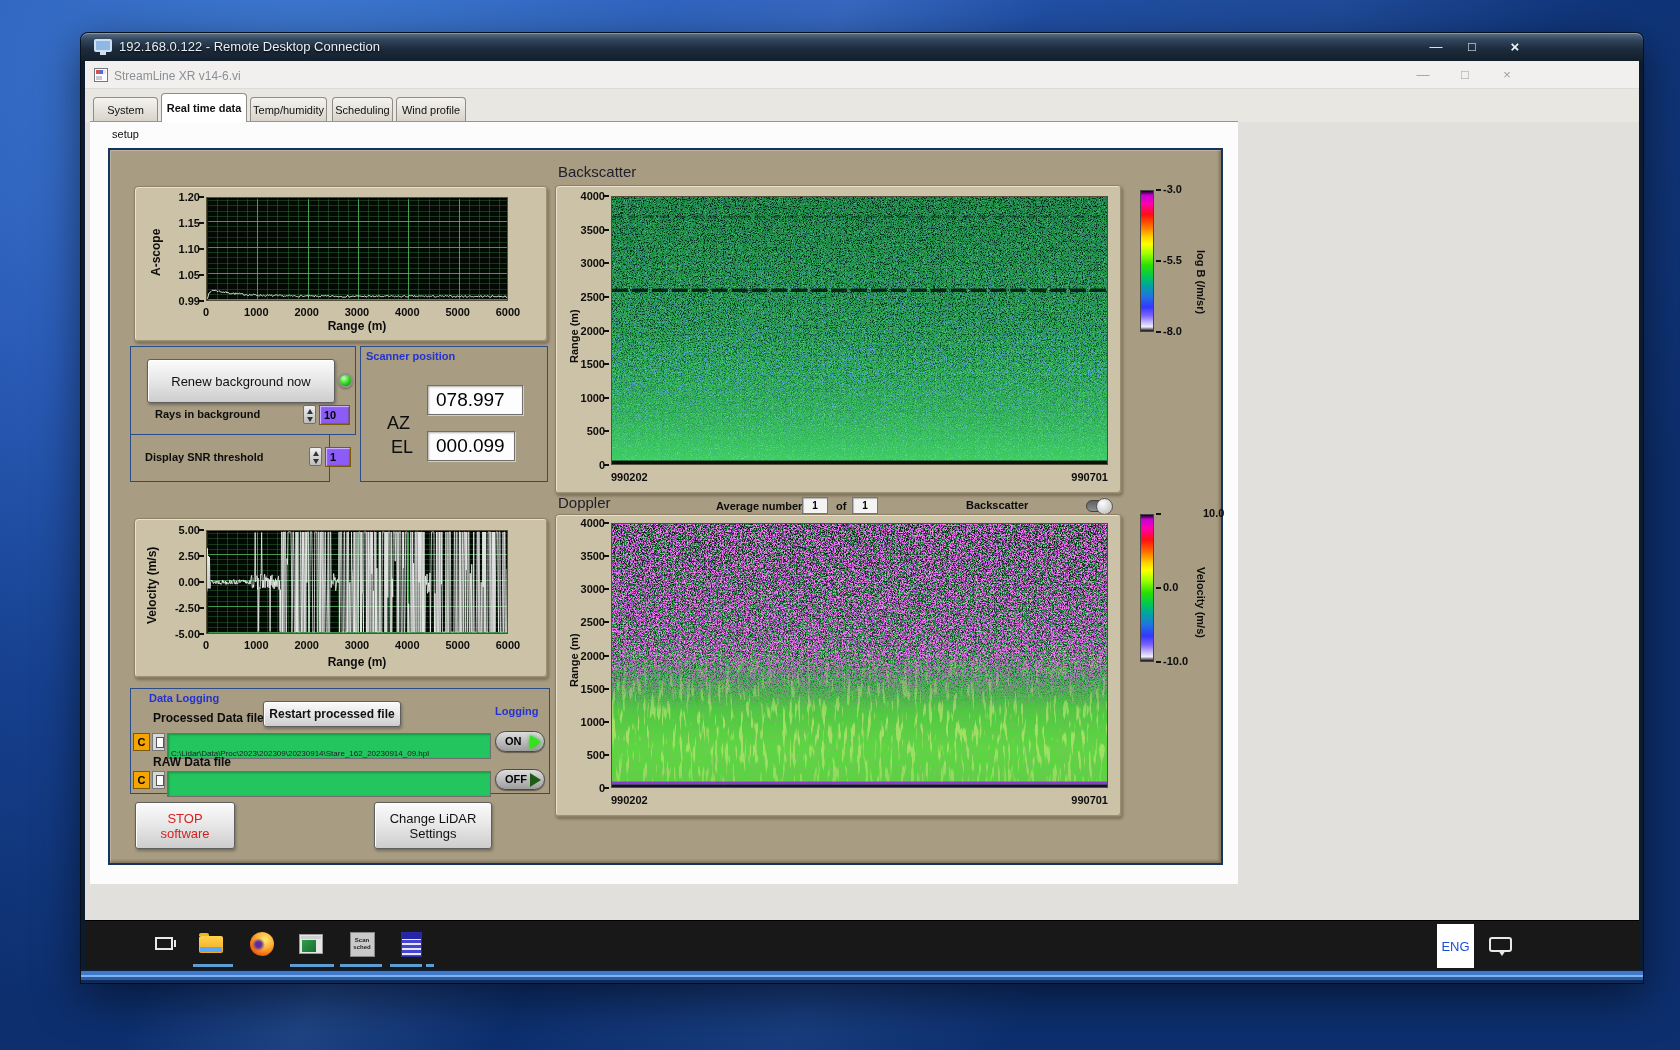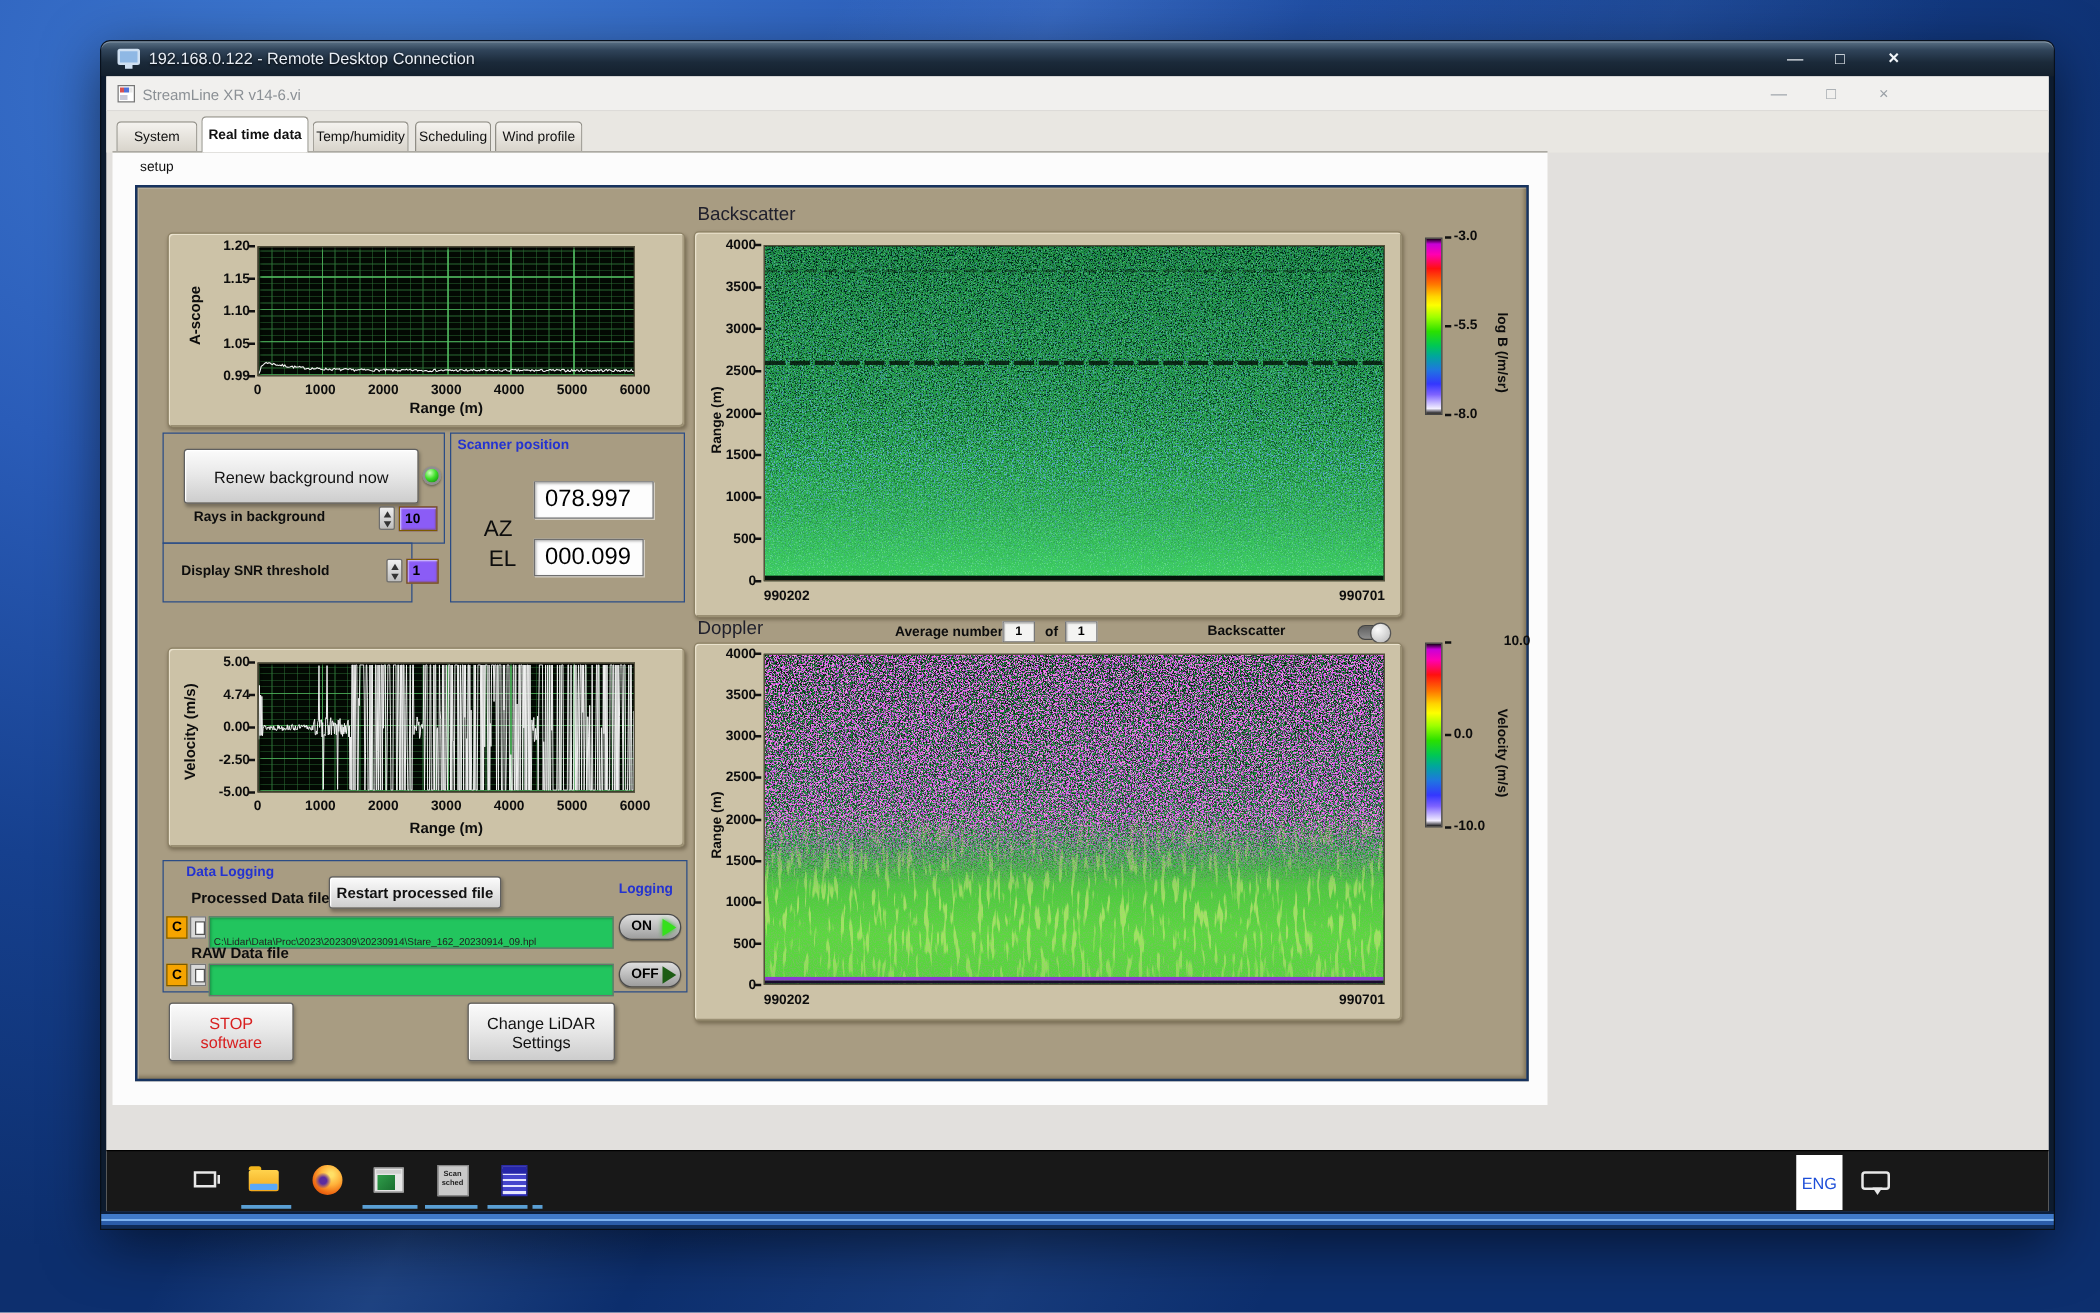--- a/index.html
+++ b/index.html
@@ -214,21 +214,21 @@
       <div class="gframe" id="velocity-frame" style="left:24px;top:368px;width:414px;height:160px;">
         <div class="vlab-ccw" style="left:10px;top:18px;height:96px;">Velocity (m/s)</div>
         <div class="plotline" style="left:71px;top:11px;width:302px;height:104px;">
           <svg viewBox="0 0 302 104" preserveAspectRatio="none">
             <polyline id="velocity-line" fill="none" stroke="#f2f2f2" stroke-width="0.8" points="0.0,61.7 0.5,17.7 1.0,58.6 1.5,25.5 2.0,58.4 2.5,26.6 3.0,58.7 3.5,52.8 4.0,51.7 4.5,50.1 5.0,51.2 5.5,50.7 6.0,53.1 6.5,53.7 7.0,51.7 7.5,52.7 8.0,51.6 8.5,51.4 9.0,53.9 9.5,51.2 10.0,52.3 10.5,51.2 11.0,52.8 11.5,54.0 12.0,50.7 12.5,52.5 13.0,54.1 13.5,53.0 14.0,54.4 14.5,54.3 15.0,53.1 15.5,49.9 16.0,52.7 16.5,50.8 17.0,53.4 17.5,52.7 18.0,53.1 18.5,51.0 19.0,54.5 19.5,51.8 20.0,54.1 20.5,53.6 21.0,52.4 21.5,54.0 22.0,53.7 22.5,53.2 23.0,49.8 23.5,54.0 24.0,53.7 24.5,50.7 25.0,53.8 25.5,54.0 26.0,53.2 26.5,49.9 27.0,49.4 27.5,50.6 28.0,53.9 28.5,52.6 29.0,54.3 29.5,50.6 30.0,53.8 30.5,53.3 31.0,53.9 31.5,51.0 32.0,50.3 32.5,49.6 33.0,52.7 33.5,52.5 34.0,51.0 34.5,49.9 35.0,51.3 35.5,51.0 36.0,50.9 36.5,49.8 37.0,51.8 37.5,50.6 38.0,51.8 38.5,50.2 39.0,53.2 39.5,51.2 40.0,53.5 40.5,53.0 41.0,51.4 41.5,52.5 42.0,54.0 42.5,54.2 43.0,50.6 43.5,54.0 44.0,49.8 44.5,47.2 45.0,45.2 45.5,57.8 46.0,58.0 46.5,54.8 47.0,57.4 47.5,47.8 48.0,46.3 48.5,1.5 49.0,51.9 49.5,46.4 50.0,46.0 50.5,45.7 51.0,59.7 51.5,48.0 52.0,102.5 52.5,57.8 53.0,57.8 53.5,58.7 54.0,44.0 54.5,44.9 55.0,1.5 55.5,49.0 56.0,58.1 56.5,50.0 57.0,57.5 57.5,47.8 58.0,44.0 58.5,58.0 59.0,47.5 59.5,46.5 60.0,50.8 60.5,48.0 61.0,57.2 61.5,48.3 62.0,50.1 62.5,58.0 63.0,49.5 63.5,102.5 64.0,45.9 64.5,55.3 65.0,47.4 65.5,44.7 66.0,56.1 66.5,57.6 67.0,49.7 67.5,59.2 68.0,51.6 68.5,57.3 69.0,48.6 69.5,55.8 70.0,50.5 70.5,57.0 71.0,52.3 71.5,47.7 72.0,46.0 72.5,59.7 73.0,50.6 73.5,102.5 74.0,59.8 74.5,103.0 75.0,1.0 75.5,1.0 76.0,103.0 76.5,1.0 77.0,1.0 77.5,103.0 78.0,1.0 78.5,1.0 79.0,1.0 79.5,103.0 80.0,103.0 80.5,28.2 81.0,34.2 81.5,1.0 82.0,1.0 82.5,1.0 83.0,1.0 83.5,1.0 84.0,1.0 84.5,1.0 85.0,29.4 85.5,103.0 86.0,73.3 86.5,1.0 87.0,1.0 87.5,27.8 88.0,103.0 88.5,103.0 89.0,103.0 89.5,1.0 90.0,103.0 90.5,1.0 91.0,103.0 91.5,1.0 92.0,103.0 92.5,103.0 93.0,103.0 93.5,103.0 94.0,1.0 94.5,1.0 95.0,103.0 95.5,71.5 96.0,1.0 96.5,103.0 97.0,1.0 97.5,46.0 98.0,103.0 98.5,1.0 99.0,1.0 99.5,103.0 100.0,1.0 100.5,52.6 101.0,1.0 101.5,1.0 102.0,1.0 102.5,103.0 103.0,103.0 103.5,55.1 104.0,1.0 104.5,1.0 105.0,1.0 105.5,1.0 106.0,41.5 106.5,103.0 107.0,103.0 107.5,103.0 108.0,103.0 108.5,1.0 109.0,1.0 109.5,1.0 110.0,1.0 110.5,1.0 111.0,103.0 111.5,103.0 112.0,1.0 112.5,1.0 113.0,55.3 113.5,103.0 114.0,1.0 114.5,103.0 115.0,1.0 115.5,1.0 116.0,103.0 116.5,1.0 117.0,1.0 117.5,103.0 118.0,103.0 118.5,32.2 119.0,1.0 119.5,59.8 120.0,103.0 120.5,103.0 121.0,103.0 121.5,49.7 122.0,1.0 122.5,103.0 123.0,103.0 123.5,103.0 124.0,1.0 124.5,1.0 125.0,57.7 125.5,50.6 126.0,51.6 126.5,52.8 127.0,54.5 127.5,43.4 128.0,47.0 128.5,50.0 129.0,47.4 129.5,60.9 130.0,58.5 130.5,51.0 131.0,51.3 131.5,49.3 132.0,52.8 132.5,46.1 133.0,1.0 133.5,103.0 134.0,59.3 134.5,1.0 135.0,1.0 135.5,1.0 136.0,103.0 136.5,103.0 137.0,103.0 137.5,103.0 138.0,1.0 138.5,1.0 139.0,103.0 139.5,103.0 140.0,103.0 140.5,103.0 141.0,1.0 141.5,103.0 142.0,1.0 142.5,1.0 143.0,103.0 143.5,53.8 144.0,52.2 144.5,103.0 145.0,103.0 145.5,1.0 146.0,38.1 146.5,45.3 147.0,103.0 147.5,103.0 148.0,1.0 148.5,103.0 149.0,1.0 149.5,103.0 150.0,103.0 150.5,103.0 151.0,1.0 151.5,60.1 152.0,103.0 152.5,55.8 153.0,1.0 153.5,1.0 154.0,1.0 154.5,103.0 155.0,1.0 155.5,103.0 156.0,1.0 156.5,62.6 157.0,64.5 157.5,103.0 158.0,1.0 158.5,1.0 159.0,1.0 159.5,1.0 160.0,1.0 160.5,103.0 161.0,1.0 161.5,103.0 162.0,103.0 162.5,1.0 163.0,103.0 163.5,41.1 164.0,1.0 164.5,1.0 165.0,103.0 165.5,1.0 166.0,43.7 166.5,1.0 167.0,103.0 167.5,61.1 168.0,103.0 168.5,1.0 169.0,1.0 169.5,103.0 170.0,1.0 170.5,103.0 171.0,37.8 171.5,103.0 172.0,103.0 172.5,103.0 173.0,103.0 173.5,1.0 174.0,103.0 174.5,1.0 175.0,103.0 175.5,103.0 176.0,103.0 176.5,1.0 177.0,1.0 177.5,1.0 178.0,1.0 178.5,1.0 179.0,103.0 179.5,1.0 180.0,103.0 180.5,1.0 181.0,103.0 181.5,1.0 182.0,67.8 182.5,1.0 183.0,1.0 183.5,1.0 184.0,1.0 184.5,103.0 185.0,103.0 185.5,1.0 186.0,103.0 186.5,48.7 187.0,67.4 187.5,1.0 188.0,1.0 188.5,1.0 189.0,1.0 189.5,30.8 190.0,1.0 190.5,1.0 191.0,1.0 191.5,103.0 192.0,1.0 192.5,1.0 193.0,103.0 193.5,1.0 194.0,1.0 194.5,1.0 195.0,1.0 195.5,103.0 196.0,103.0 196.5,103.0 197.0,1.0 197.5,37.8 198.0,1.0 198.5,103.0 199.0,103.0 199.5,67.0 200.0,1.0 200.5,1.0 201.0,1.0 201.5,1.0 202.0,103.0 202.5,103.0 203.0,74.1 203.5,103.0 204.0,103.0 204.5,103.0 205.0,1.0 205.5,1.0 206.0,103.0 206.5,103.0 207.0,1.0 207.5,103.0 208.0,32.8 208.5,103.0 209.0,103.0 209.5,1.0 210.0,1.0 210.5,103.0 211.0,1.0 211.5,1.0 212.0,1.0 212.5,103.0 213.0,1.0 213.5,52.3 214.0,1.0 214.5,103.0 215.0,1.0 215.5,103.0 216.0,1.0 216.5,1.0 217.0,103.0 217.5,1.0 218.0,103.0 218.5,1.0 219.0,103.0 219.5,103.0 220.0,45.9 220.5,51.3 221.0,54.6 221.5,43.8 222.0,63.5 222.5,61.8 223.0,52.7 223.5,61.9 224.0,57.7 224.5,42.8 225.0,103.0 225.5,35.6 226.0,1.0 226.5,1.0 227.0,1.0 227.5,1.0 228.0,1.0 228.5,1.0 229.0,103.0 229.5,63.6 230.0,103.0 230.5,103.0 231.0,1.0 231.5,103.0 232.0,103.0 232.5,1.0 233.0,103.0 233.5,103.0 234.0,1.0 234.5,103.0 235.0,103.0 235.5,1.0 236.0,54.3 236.5,1.0 237.0,103.0 237.5,103.0 238.0,103.0 238.5,103.0 239.0,103.0 239.5,103.0 240.0,103.0 240.5,1.0 241.0,103.0 241.5,103.0 242.0,103.0 242.5,1.0 243.0,103.0 243.5,103.0 244.0,1.0 244.5,1.0 245.0,1.0 245.5,103.0 246.0,103.0 246.5,103.0 247.0,103.0 247.5,103.0 248.0,103.0 248.5,103.0 249.0,1.0 249.5,1.0 250.0,103.0 250.5,103.0 251.0,103.0 251.5,1.0 252.0,103.0 252.5,103.0 253.0,103.0 253.5,103.0 254.0,1.0 254.5,1.0 255.0,103.0 255.5,1.0 256.0,103.0 256.5,103.0 257.0,28.4 257.5,1.0 258.0,103.0 258.5,31.2 259.0,1.0 259.5,1.0 260.0,103.0 260.5,1.0 261.0,39.7 261.5,1.0 262.0,103.0 262.5,69.7 263.0,1.0 263.5,1.0 264.0,103.0 264.5,103.0 265.0,43.2 265.5,59.6 266.0,103.0 266.5,34.0 267.0,103.0 267.5,103.0 268.0,103.0 268.5,1.0 269.0,103.0 269.5,103.0 270.0,103.0 270.5,103.0 271.0,103.0 271.5,54.9 272.0,1.0 272.5,1.0 273.0,103.0 273.5,1.0 274.0,1.0 274.5,103.0 275.0,103.0 275.5,103.0 276.0,52.2 276.5,103.0 277.0,103.0 277.5,1.0 278.0,57.0 278.5,1.0 279.0,103.0 279.5,1.0 280.0,103.0 280.5,1.0 281.0,103.0 281.5,103.0 282.0,103.0 282.5,103.0 283.0,1.0 283.5,1.0 284.0,1.0 284.5,1.0 285.0,103.0 285.5,1.0 286.0,1.0 286.5,103.0 287.0,103.0 287.5,1.0 288.0,103.0 288.5,1.0 289.0,103.0 289.5,1.0 290.0,103.0 290.5,42.8 291.0,1.0 291.5,1.0 292.0,1.0 292.5,1.0 293.0,57.1 293.5,103.0 294.0,1.0 294.5,1.0 295.0,1.0 295.5,103.0 296.0,103.0 296.5,103.0 297.0,103.0 297.5,52.8 298.0,1.0 298.5,103.0 299.0,103.0 299.5,1.0 300.0,1.0 300.5,103.0 301.0,103.0 301.5,103.0 302.0,38.5"></polyline>
           </svg>
         </div>
         <div class="axlabel" style="left:71px;top:136px;width:302px;">Range (m)</div>
       <div class="ticklabel" style="left: 21px; top: 5px; width: 44px; text-align: right;">5.00</div>
           <div class="tickdash" style="left: 64px; top: 10px;"></div>
-          <div class="ticklabel" style="left: 21px; top: 31px; width: 44px; text-align: right;">4.74</div>
+          <div class="ticklabel" style="left: 21px; top: 31px; width: 44px; text-align: right;">2.50</div>
           <div class="tickdash" style="left: 64px; top: 36px;"></div>
           <div class="ticklabel" style="left: 21px; top: 57px; width: 44px; text-align: right;">0.00</div>
           <div class="tickdash" style="left: 64px; top: 62px;"></div>
           <div class="ticklabel" style="left: 21px; top: 83px; width: 44px; text-align: right;">-2.50</div>
           <div class="tickdash" style="left: 64px; top: 88px;"></div>
           <div class="ticklabel" style="left: 21px; top: 109px; width: 44px; text-align: right;">-5.00</div>
           <div class="tickdash" style="left: 64px; top: 114px;"></div>
           <div class="ticklabel" style="left: 49px; top: 120px; width: 44px; text-align: center;">0</div>
           <div class="ticklabel" style="left: 99.3333px; top: 120px; width: 44px; text-align: center;">1000</div>
           <div class="ticklabel" style="left: 149.667px; top: 120px; width: 44px; text-align: center;">2000</div>

